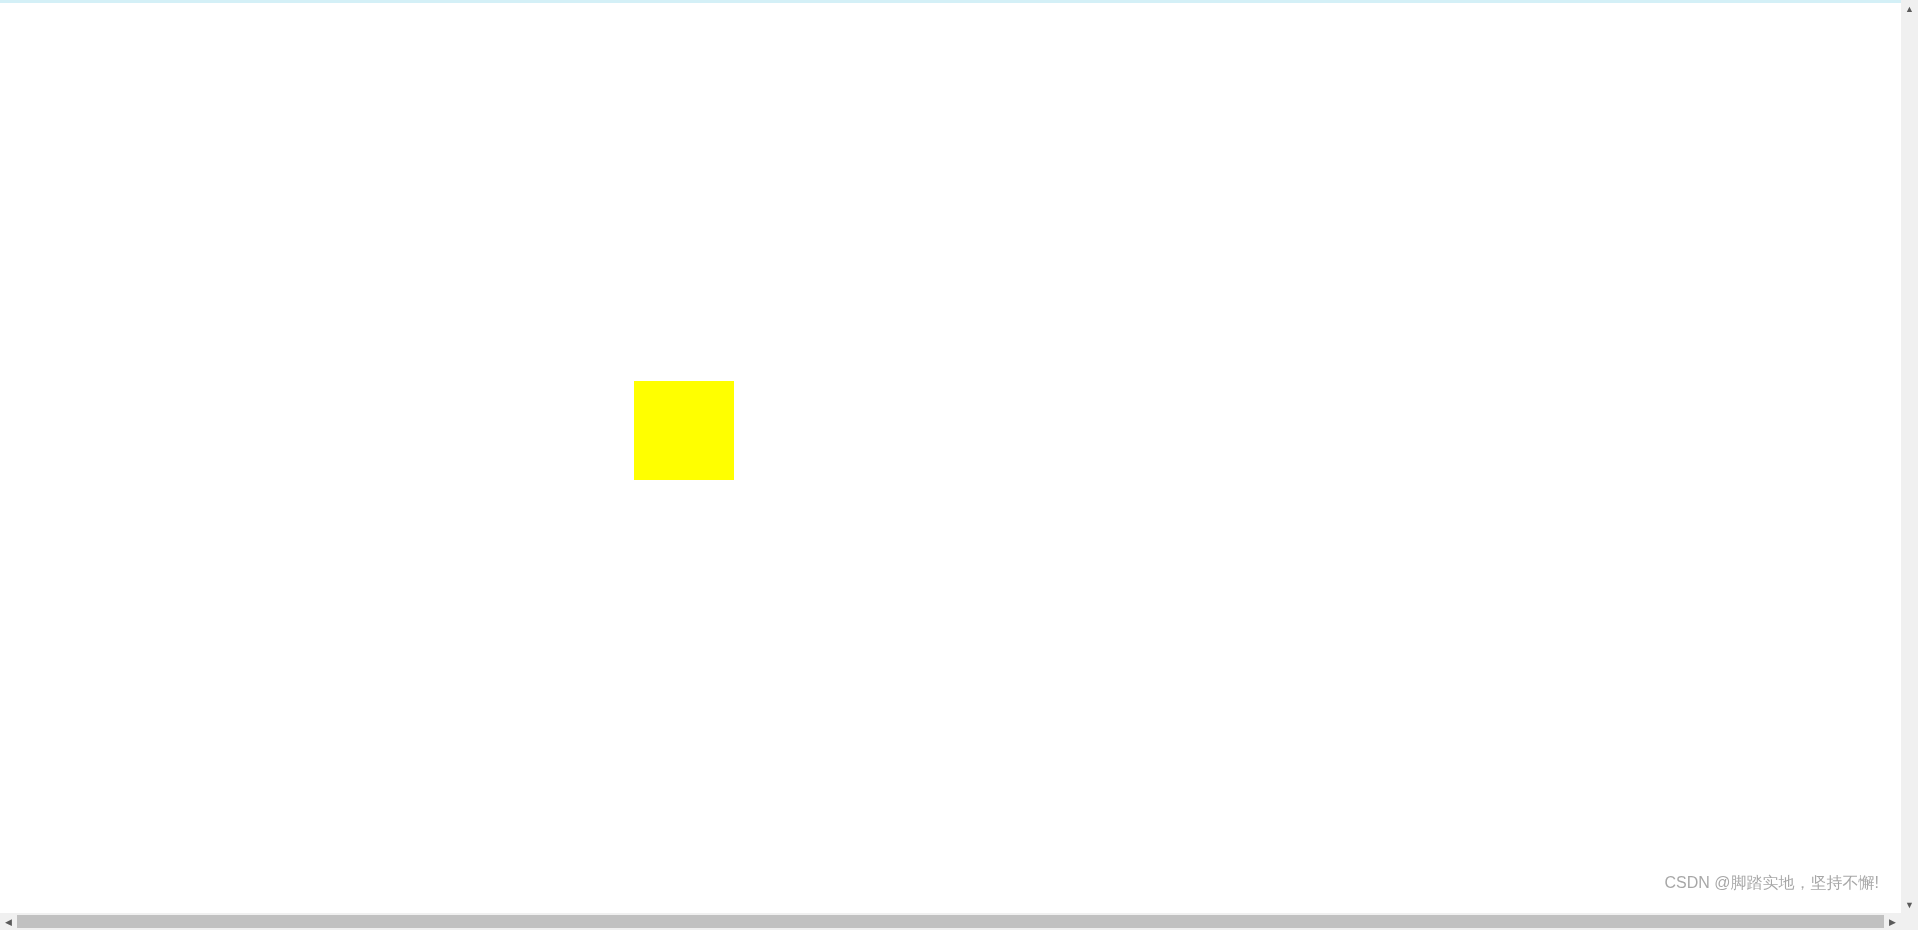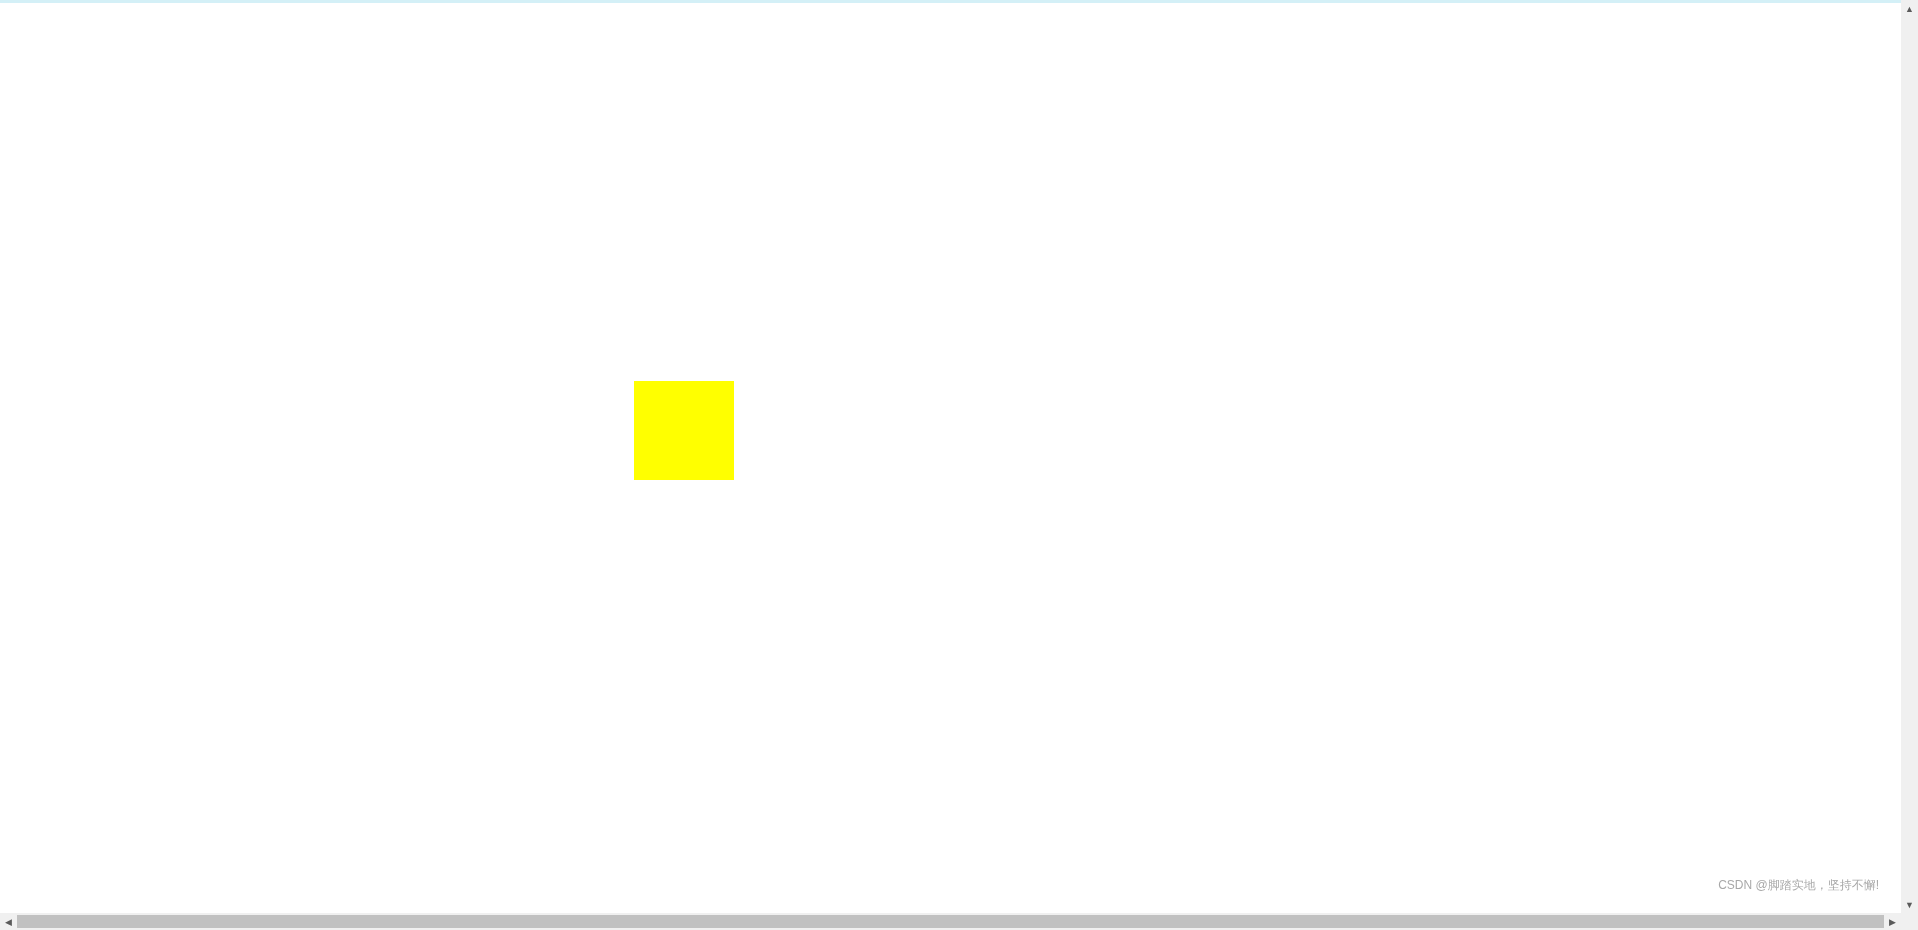--- a/index.html
+++ b/index.html
@@ -40,21 +40,21 @@
       top: 378px;
       width: 100px;
       height: 99px;
     }
     
     .watermark {
       position: absolute;
       right: 22px;
       bottom: 19px;
       color: rgba(120, 120, 120, 0.65);
-      font-size: 12px;
+      font-size: 16px;
       font-family: Arial, "Microsoft YaHei", "PingFang SC", sans-serif;
       user-select: none;
       white-space: nowrap;
     }
     
     
     .vscrollbar {
       position: absolute;
       right: 0;
       top: 0;

